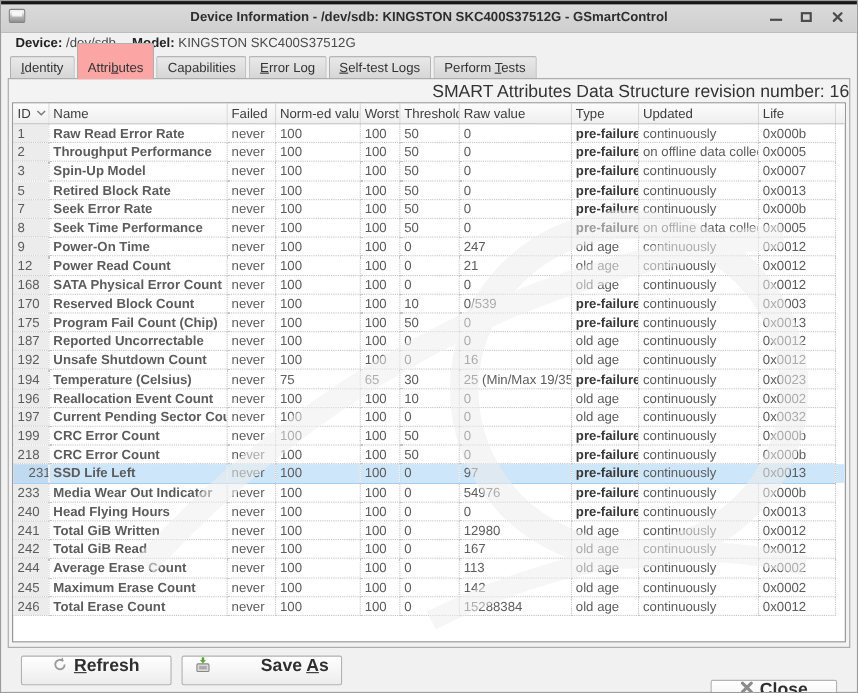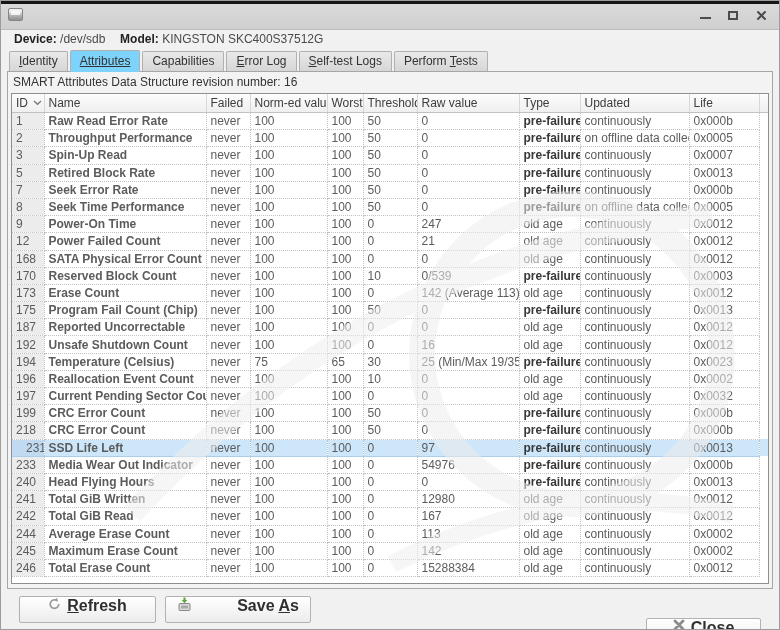--- a/index.html
+++ b/index.html
@@ -37,28 +37,28 @@
   .devline { position:absolute; top:31px; left:13px; font-size:12px; color:#4a4a4a; white-space:nowrap; }
   .devline b { color:#222; }
   .devline .gap { display:inline-block; width:8px; }
   
   .tab-bar { position:absolute; top:50px; left:8px; height:20px; display:flex; align-items:flex-end; z-index:3; }
   .tab {
     font-size:12px; color:#333; background:linear-gradient(#e9e9e9,#d6d6d6);
     border:1px solid #b0b0b0; border-bottom:none; padding:2px 9px 3px;
     margin-right:2px; border-radius:2px 2px 0 0; white-space:nowrap;
   }
-  .tab.active { background:#7dd3fc; padding-top:3px; padding-bottom:4px; margin-bottom:-1px;text-decoration:underline; }
+  .tab.active { background:#fca5a5; padding-top:14px; padding-bottom:4px; margin-bottom:-1px; }
   .mn { text-decoration:underline; }
   
   .notebook {
     position:absolute; top:70px; left:6px; right:6px; height:518px;
     border:1px solid #a6a6a6; background:#f3f3f3; box-sizing:border-box; z-index:2;
   }
-  .revision { font-size:12px; color:#333; padding:3px 0 0 5px; height:17px; white-space:nowrap; }
+  .revision { font-size:16px; color:#333; padding:3px 0 0 5px; height:17px; white-space:nowrap;text-align:right; }
   .table-wrap {
     position:absolute; top:21px; left:3px; right:3px; bottom:4px;
     border:1px solid #8f8f8f; background:#fff; overflow:hidden;
   }
   .watermark { position:absolute; inset:0; pointer-events:none; z-index:5; opacity:.55; }
   
   table.attr { border-collapse:collapse; table-layout:fixed; width:100%; font-size:12px; position:relative; z-index:1; }
   table.attr th {
     font-weight:normal; text-align:left; color:#3d3d3d;
     background:linear-gradient(#fcfcfc,#efefef);
@@ -90,20 +90,21 @@
   #btn-save-as { width:146px; margin-left:9px;gap:45px; }
   #btn-close { width:115px; margin-left:auto; margin-right:12px;margin-top:45px; }
 </style>
 </head>
 <body>
 
 <div class="window">
 
   <div class="titlebar">
     <div class="win-icon"></div>
+    <div class="title-text">Device Information - /dev/sdb: KINGSTON SKC400S37512G - GSmartControl</div>
     <div class="controls">
       <span class="ctl">
           <span class="ctl-min-bar"></span>
         </span>
       <span class="ctl">
           <span class="ctl-max-box"></span>
         </span>
       <span class="ctl">
         <svg width="11" height="11" viewBox="0 0 11 11">
             <path d="M2 2 L9 9 M9 2 L2 9" stroke="#4c4c4c" stroke-width="2" stroke-linecap="round"></path>
@@ -190,21 +191,21 @@
               <td class="c-worst">100</td>
               <td class="c-threshold">50</td>
               <td class="c-raw">0</td>
               <td class="c-type prefail">pre-failure</td>
               <td class="c-updated">on offline data collect.</td>
               <td class="c-flag">0x0005</td>
               <td></td>
             </tr>
             <tr>
               <td class="c-id">3</td>
-              <td class="c-name">Spin-Up Read</td>
+              <td class="c-name">Spin-Up Model</td>
               <td class="c-failed">never</td>
               <td class="c-normed">100</td>
               <td class="c-worst">100</td>
               <td class="c-threshold">50</td>
               <td class="c-raw">0</td>
               <td class="c-type prefail">pre-failure</td>
               <td class="c-updated">continuously</td>
               <td class="c-flag">0x0007</td>
               <td></td>
             </tr>
@@ -255,21 +256,21 @@
               <td class="c-worst">100</td>
               <td class="c-threshold">0</td>
               <td class="c-raw">247</td>
               <td class="c-type">old age</td>
               <td class="c-updated">continuously</td>
               <td class="c-flag">0x0012</td>
               <td></td>
             </tr>
             <tr>
               <td class="c-id">12</td>
-              <td class="c-name">Power Failed Count</td>
+              <td class="c-name">Power Read Count</td>
               <td class="c-failed">never</td>
               <td class="c-normed">100</td>
               <td class="c-worst">100</td>
               <td class="c-threshold">0</td>
               <td class="c-raw">21</td>
               <td class="c-type">old age</td>
               <td class="c-updated">continuously</td>
               <td class="c-flag">0x0012</td>
               <td></td>
             </tr>
@@ -290,33 +291,20 @@
               <td class="c-id">170</td>
               <td class="c-name">Reserved Block Count</td>
               <td class="c-failed">never</td>
               <td class="c-normed">100</td>
               <td class="c-worst">100</td>
               <td class="c-threshold">10</td>
               <td class="c-raw">0/539</td>
               <td class="c-type prefail">pre-failure</td>
               <td class="c-updated">continuously</td>
               <td class="c-flag">0x0003</td>
-              <td></td>
-            </tr>
-            <tr>
-              <td class="c-id">173</td>
-              <td class="c-name">Erase Count</td>
-              <td class="c-failed">never</td>
-              <td class="c-normed">100</td>
-              <td class="c-worst">100</td>
-              <td class="c-threshold">0</td>
-              <td class="c-raw">142 (Average 113)</td>
-              <td class="c-type">old age</td>
-              <td class="c-updated">continuously</td>
-              <td class="c-flag">0x0012</td>
               <td></td>
             </tr>
             <tr>
               <td class="c-id">175</td>
               <td class="c-name">Program Fail Count (Chip)</td>
               <td class="c-failed">never</td>
               <td class="c-normed">100</td>
               <td class="c-worst">100</td>
               <td class="c-threshold">50</td>
               <td class="c-raw">0</td>

